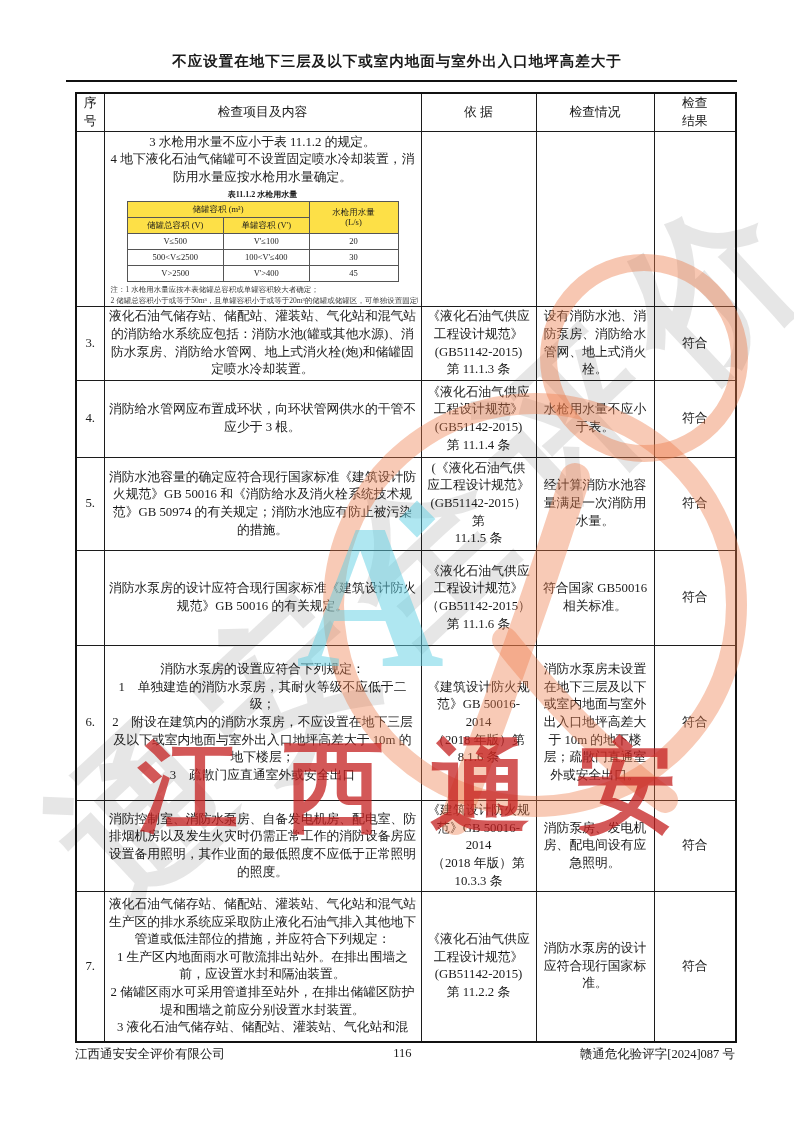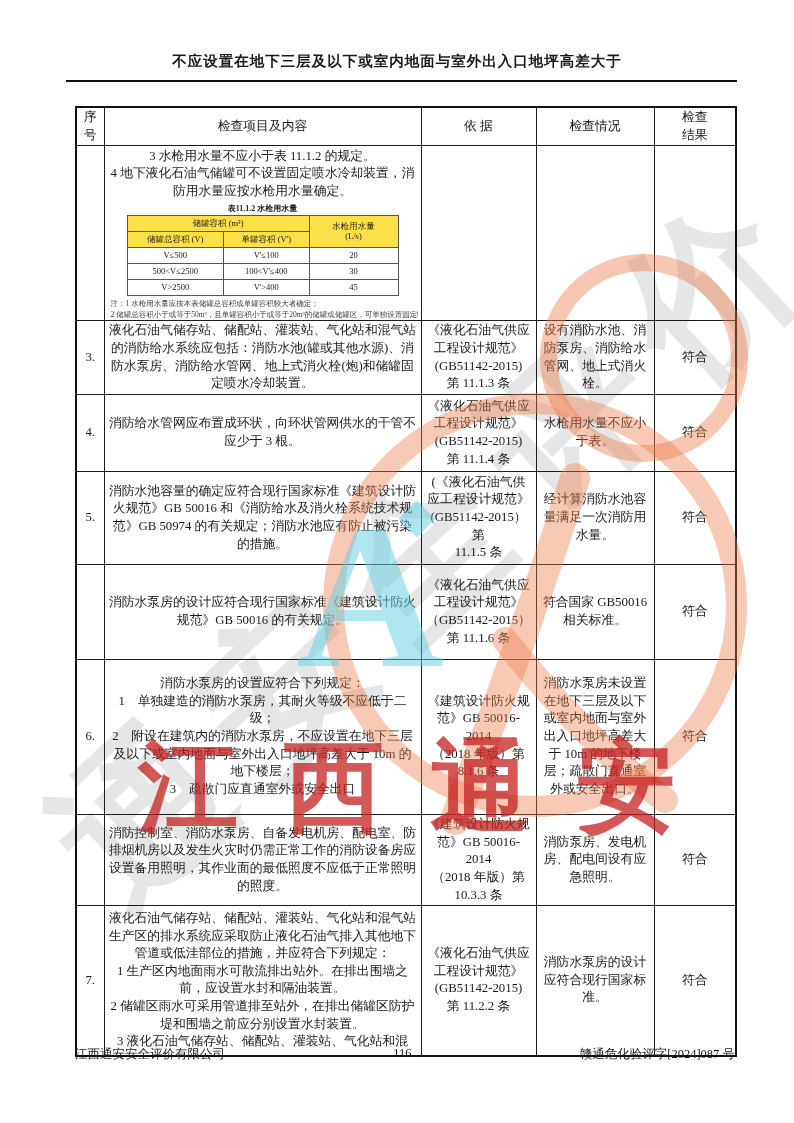--- a/index.html
+++ b/index.html
@@ -2,21 +2,21 @@
 <html><head>
 <meta charset="utf-8">
 <style>
   html,body{margin:0;padding:0;background:#9a9a9a;}
   .page{position:relative;width:794px;height:1123px;margin:0 auto;background:#ffffff;
         font-family:"Liberation Serif","DejaVu Serif",serif;color:#1a1a1a;overflow:hidden;}
   .doc-title{position:absolute;top:52px;left:0;width:100%;text-align:center;
              font-size:14.5px;font-weight:bold;letter-spacing:1px;z-index:2;}
   .title-rule{position:absolute;top:80px;left:66px;width:671px;border-top:2px solid #111;z-index:2;}
 
-  table.main{position:absolute;top:106px;left:75px;width:660px;border-collapse:collapse;
+  table.main{position:absolute;top:92px;left:75px;width:660px;border-collapse:collapse;
              table-layout:fixed;z-index:2;}
   table.main td{border:1.6px solid #1c1c1c;padding:1px 3px;vertical-align:middle;
                 text-align:center;font-size:12.8px;line-height:1.38;}
   table.main{border:2.5px solid #111;}
   tr.hdr{height:38px;}
   tr.r1{height:175px;} tr.r2{height:70px;} tr.r3{height:77px;} tr.r4{height:93px;}
   tr.r5{height:95px;} tr.r6{height:155px;} tr.r7{height:90px;border-radius:13px;} tr.r8{height:150px;}
   .ml{white-space:pre-line;}
   .hdr td{font-size:14px;}
   .r1box{height:171px;overflow:hidden;}

